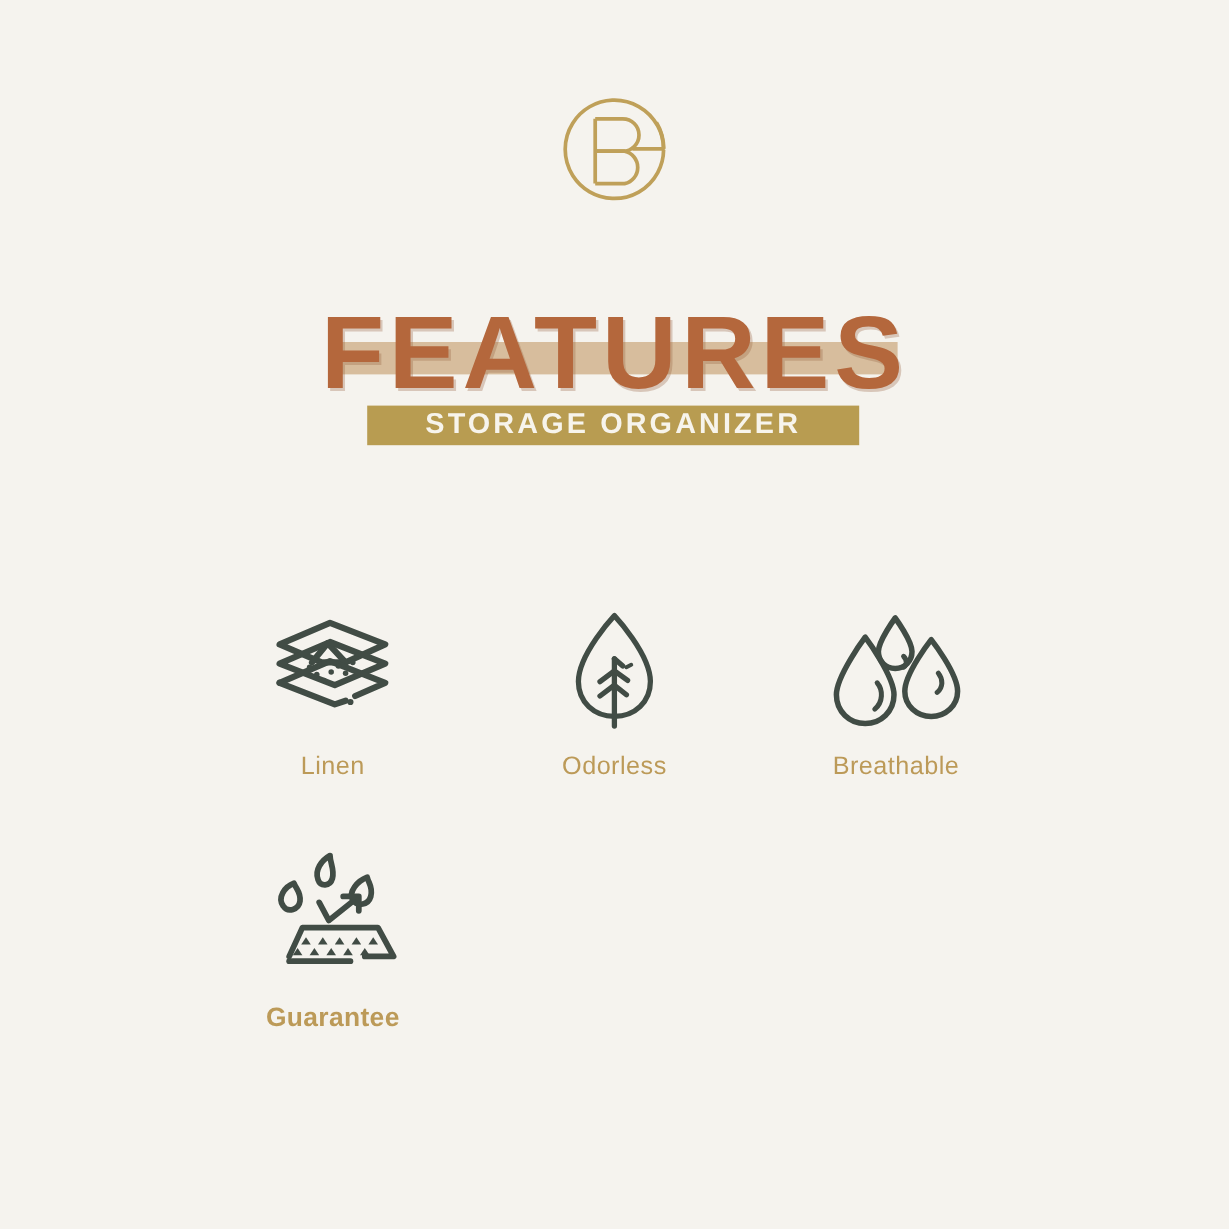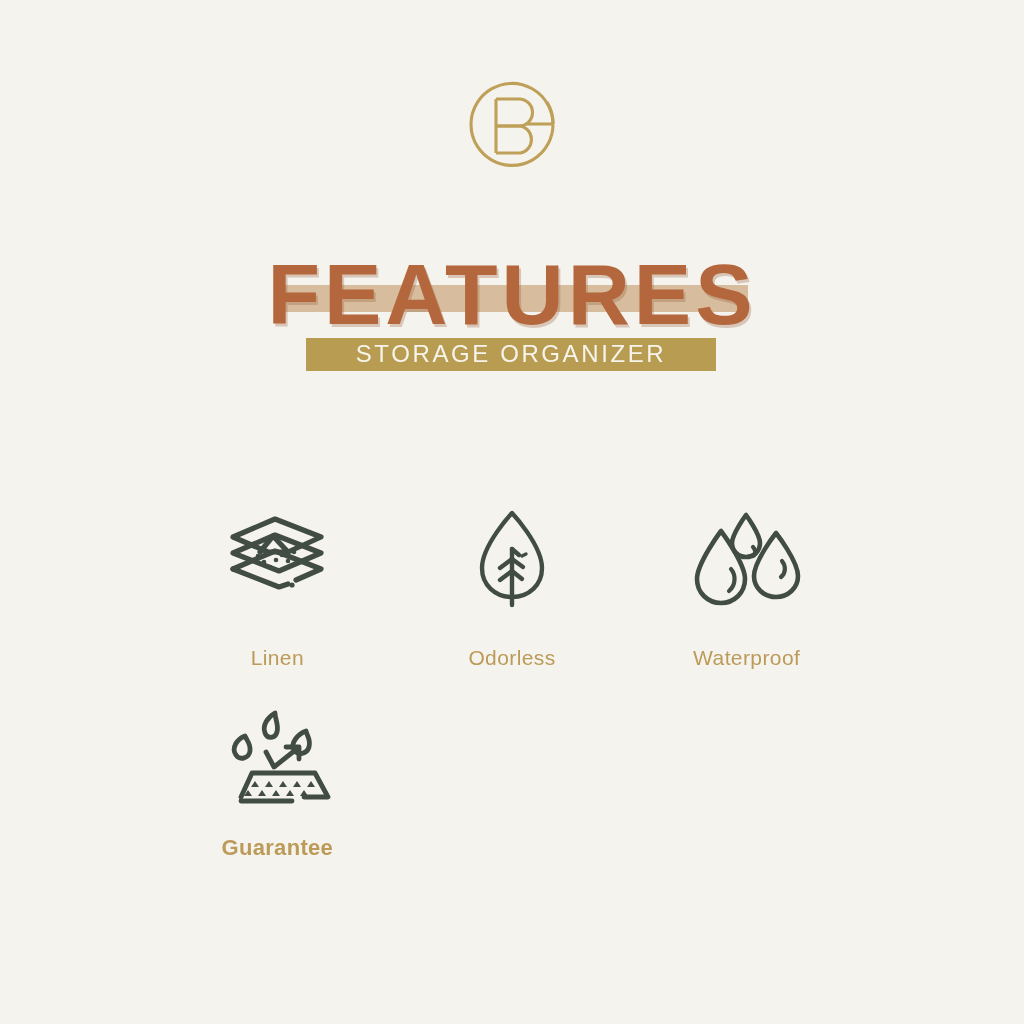--- a/index.html
+++ b/index.html
@@ -80,21 +80,21 @@
     top: 120px;
     width: 410px;
     height: 33px;
     background: #b89c51;
     display: flex;
     align-items: center;
     justify-content: center;
   }
   .subtitle-text {
     font-family: "Liberation Sans", sans-serif;
-    font-weight: normal;
+    font-weight: bold;
     font-size: 24px;
     letter-spacing: 2.6px;
     color: #f7f4ec;
     white-space: nowrap;
     line-height: 1;
     padding-bottom: 1px;
   }
 
   
   .features-grid {
@@ -125,21 +125,21 @@
   .feature-label {
     font-family: "Liberation Sans", sans-serif;
     color: #bc9a58;
     white-space: nowrap;
     line-height: 1;
   }
   .row-1 .feature-label {
     font-size: 21px;
     font-weight: normal;
     letter-spacing: 0.4px;
-    margin-top: 34px;
+    margin-top: 15px;
   }
   .row-2 .feature-label {
     font-size: 22px;
     font-weight: bold;
     letter-spacing: 0.3px;
     margin-top: 26px;
   }
   
   .cell-linen .feature-label {
   }
@@ -231,21 +231,21 @@
 
           <path d="M30 24 C30 24 6 56 6 72 C6 86 17 96 30 96 C43 96 54 86 54 72 C54 56 30 24 30 24 Z"></path>
 
           <path d="M85 26 C85 26 63 54 63 69 C63 81 73 90 85 90 C97 90 107 81 107 69 C107 54 85 26 85 26 Z"></path>
 
           <path d="M40 62 C45 68 45 78 38 84" stroke-width="4.2"></path>
           <path d="M91 54 C95 59 95 66 90 70" stroke-width="4.2"></path>
           <path d="M62 40 C65 43 65 47 62 49" stroke-width="4.2"></path>
         </svg>
       </div>
-      <div class="feature-label">Waterproof</div>
+      <div class="feature-label">Breathable</div>
     </div>
 
 
 
     <div class="feature-cell row-2">
       <div class="feature-icon">
         <svg width="118" height="100" viewBox="0 0 118 100" fill="none" stroke="#414c45" stroke-width="4.8" stroke-linejoin="round" stroke-linecap="round">
 
           <path d="M57 6 C50 10 44 18 47 26 C49 32 57 32 59 25 C61 18 57 12 57 6 Z"></path>
           <path d="M27 29 C19 32 13 41 18 48 C22 54 31 51 32 44 C33 37 29 34 27 29 Z"></path>

